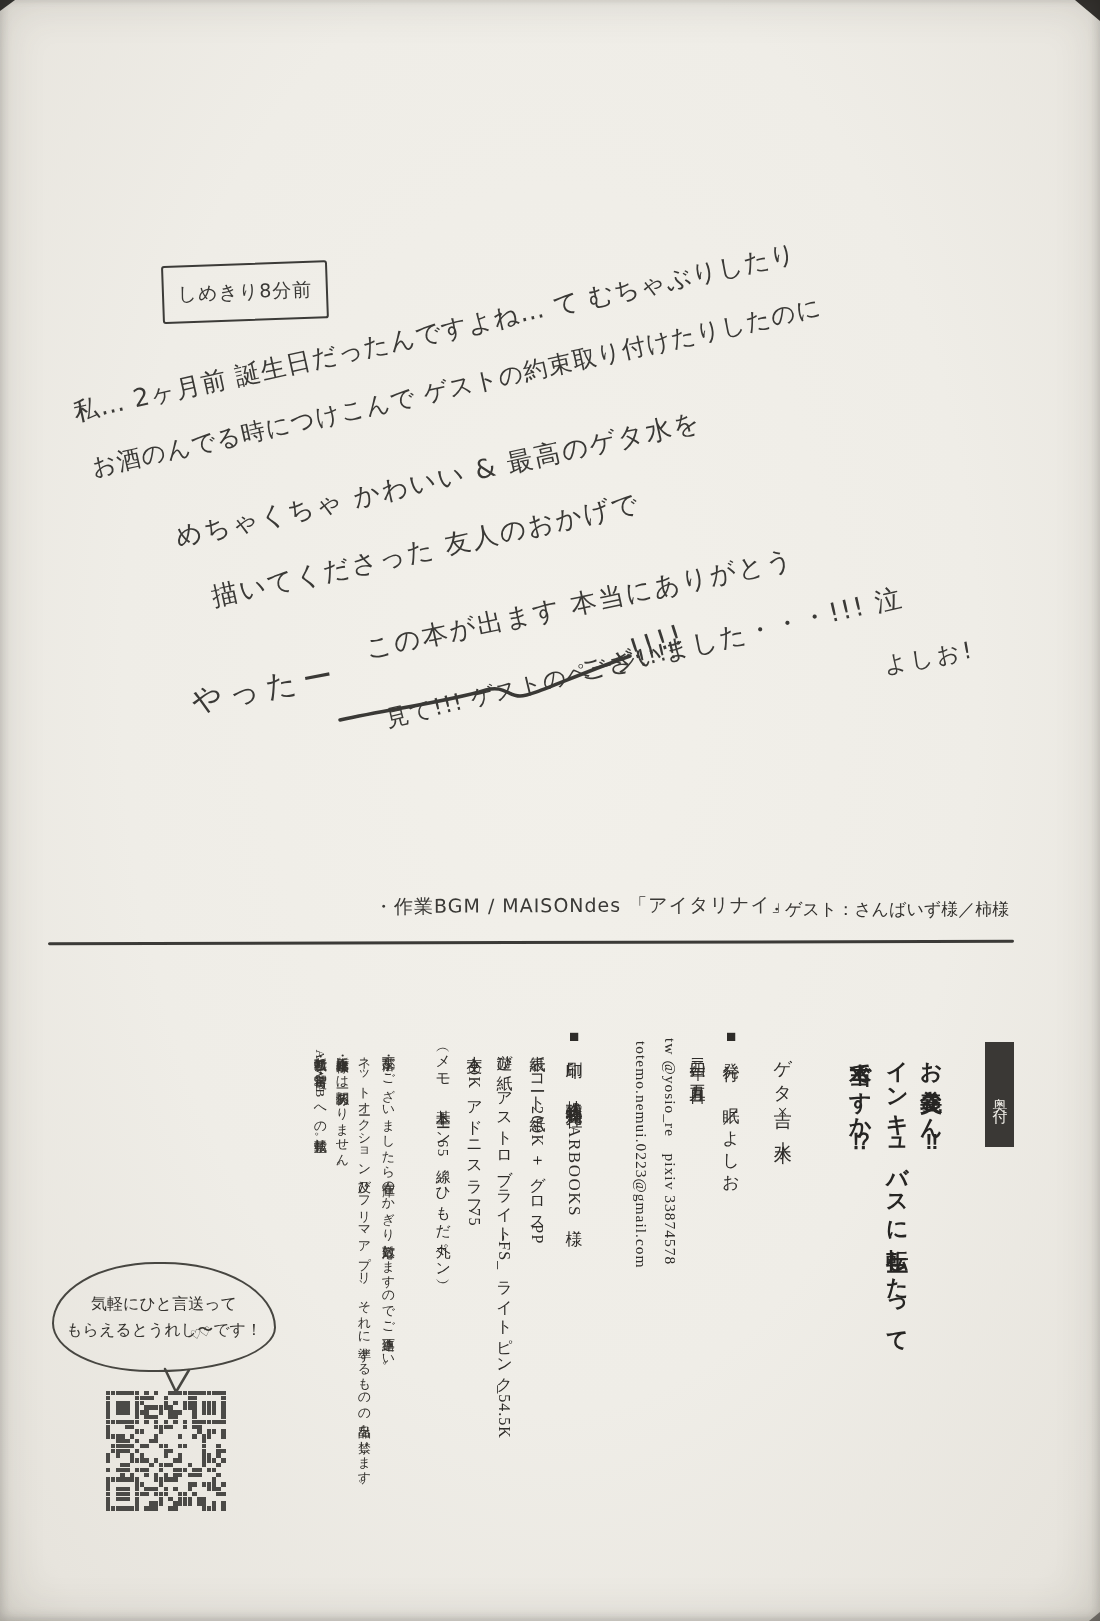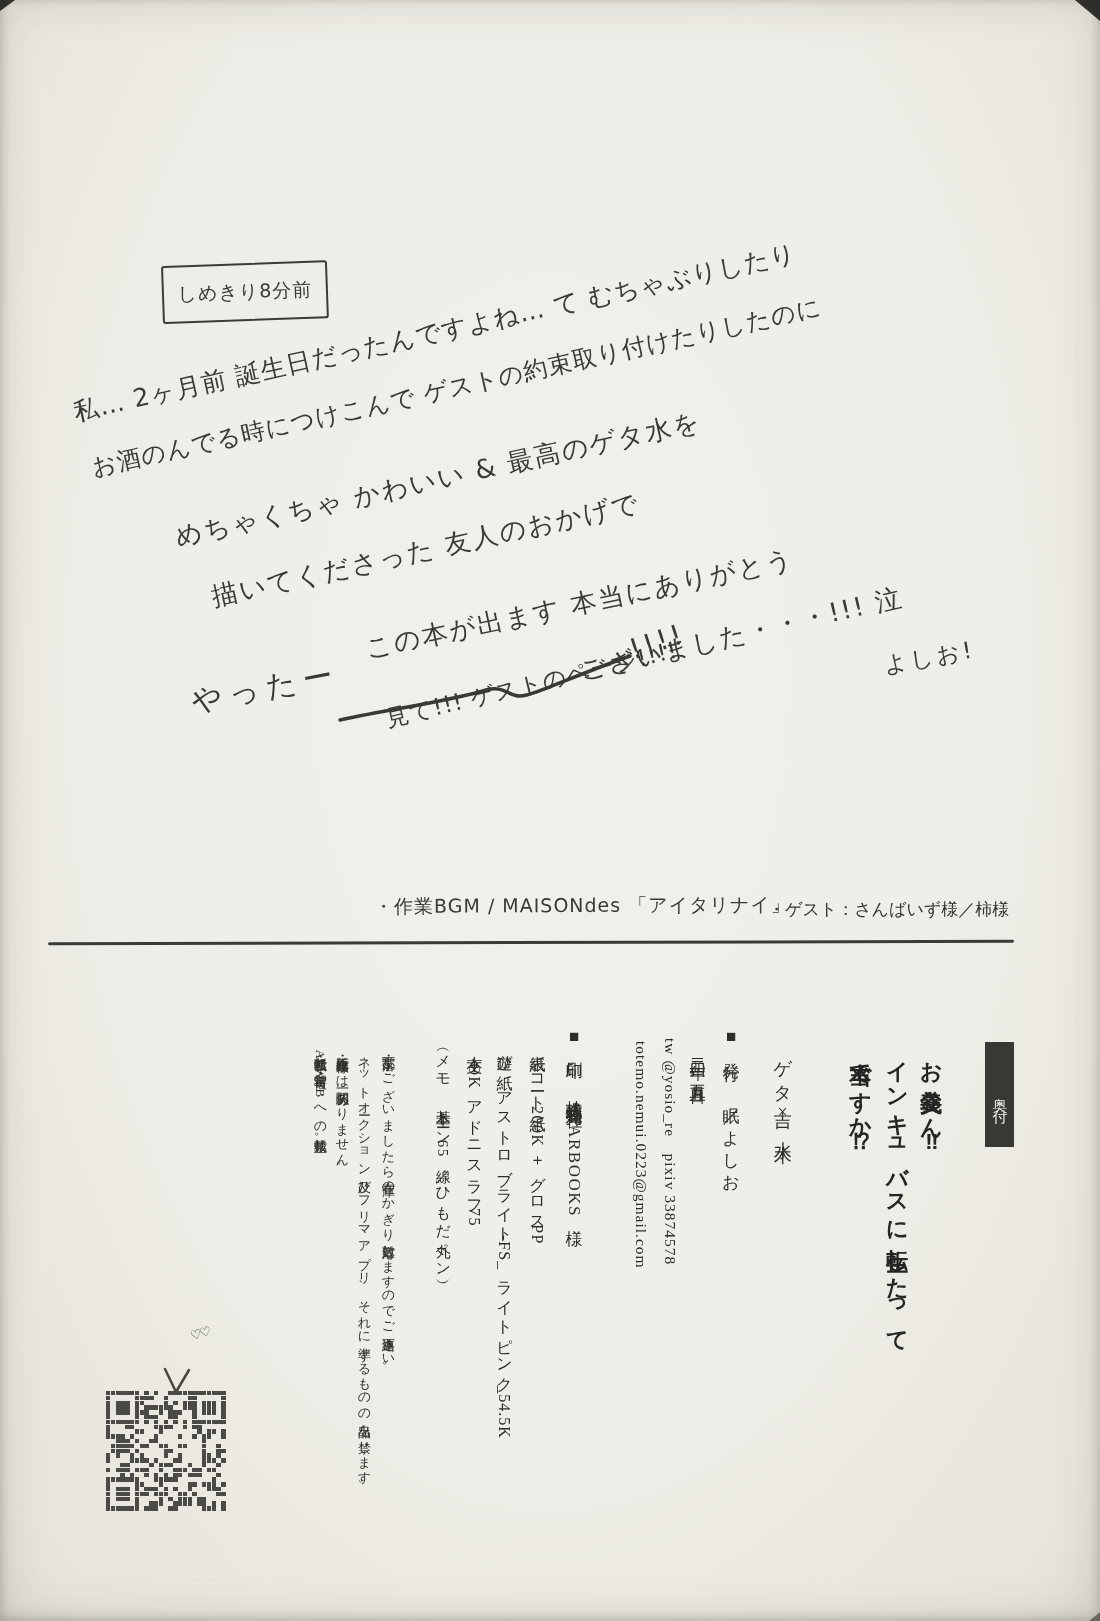--- a/index.html
+++ b/index.html
@@ -121,20 +121,24 @@
   <div id="printer" class="vcol">■印刷　　株式会社明光社 STARBOOKS様</div>
   <div id="cover" class="vcol">表紙　コート紙200K＋グロスPP</div>
   <div id="flyleaf" class="vcol">遊び紙　アストロブライト-FS_ライトピンク_54.5K</div>
   <div id="bodypaper" class="vcol">本文　OKアドニスラフ75</div>
   <div id="memo" class="vcol">（メモ　基本トーン65線／ひもだ丸ペン）</div>
   <div id="disc1" class="vcol disc">乱丁・落丁がございましたら在庫のかぎり対応致しますのでご連絡下さい。</div>
   <div id="disc2" class="vcol disc">ネットオークション及びフリマアプリ、それに準ずるものの出品を禁じます。</div>
   <div id="disc3" class="vcol disc">版権元・企業様とは一切関係ありません。</div>
   <div id="disc4" class="vcol disc">無断転載・AI学習・複写・WEBへの転載禁止。</div>
 
+  <div id="bubble">
+    <span class="bubble-line">気軽にひと言送って</span>
+    <span class="bubble-line">もらえるとうれし〜です！</span>
+  </div>
   <span id="hearts">♡♡</span>
   <svg id="bubble-tail" width="30" height="28" viewBox="0 0 30 28">
     <path d="M3,2 L14,25 L27,3" fill="none" stroke="#474641" stroke-width="2.5" stroke-linecap="round" stroke-linejoin="round"></path>
   </svg>
   <svg id="qr-svg" width="120" height="120" viewBox="0 0 120 120" shape-rendering="crispEdges">
       <rect x="0.00" y="0.00" width="4.45" height="4.45" fill="#4b4a47"></rect>
       <rect x="4.80" y="0.00" width="4.45" height="4.45" fill="#4b4a47"></rect>
       <rect x="9.60" y="0.00" width="4.45" height="4.45" fill="#4b4a47"></rect>
       <rect x="14.40" y="0.00" width="4.45" height="4.45" fill="#4b4a47"></rect>
       <rect x="19.20" y="0.00" width="4.45" height="4.45" fill="#4b4a47"></rect>

